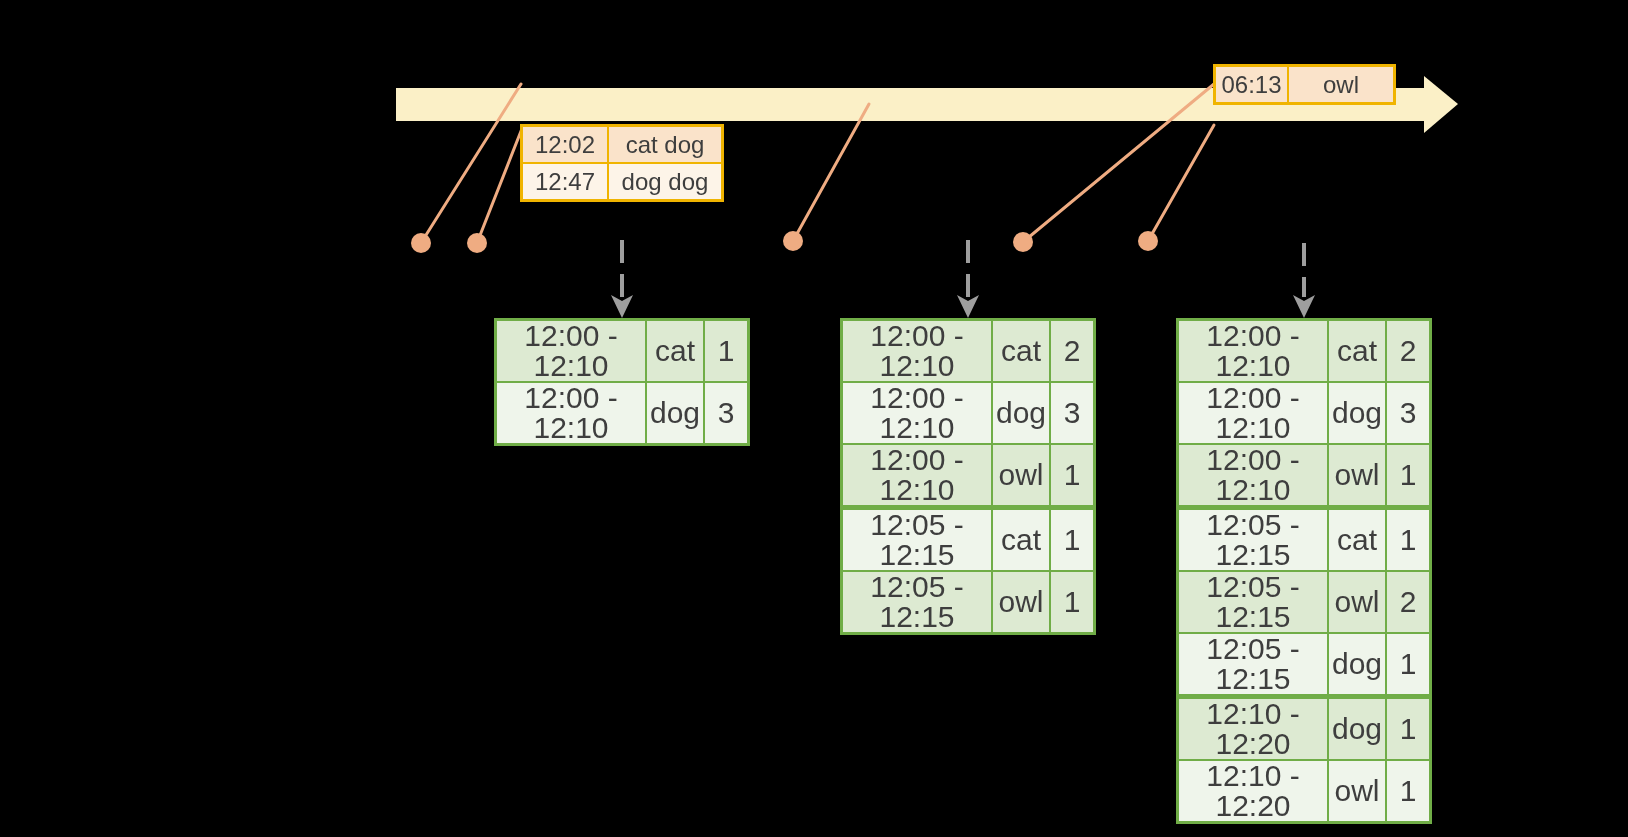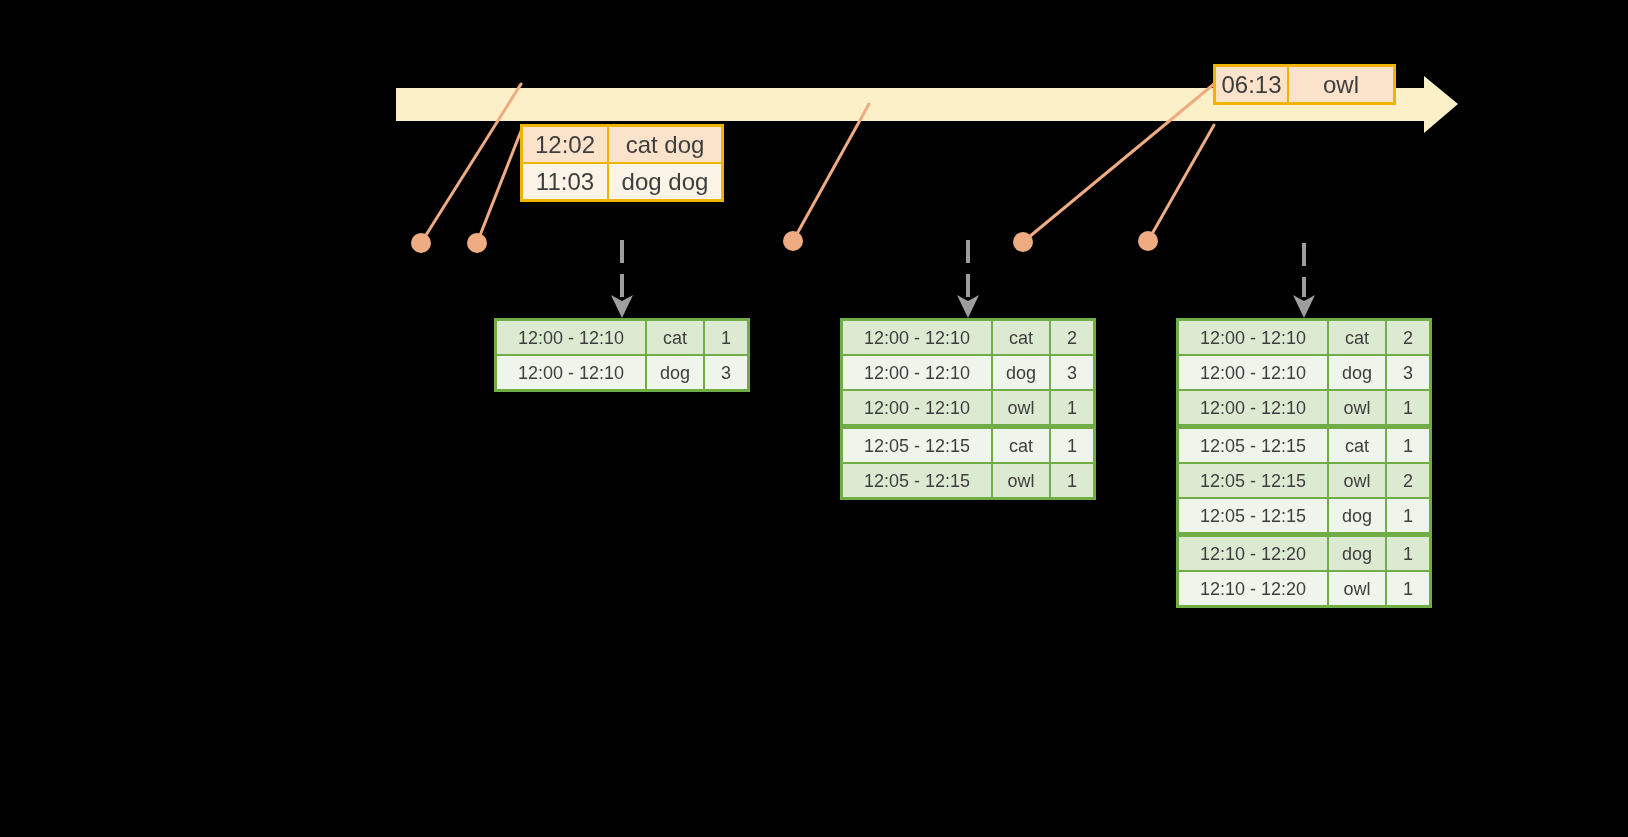--- a/index.html
+++ b/index.html
@@ -25,21 +25,21 @@
   .et1 .col-time{width:84px}.et1 .col-words{width:112px}
   .et2{left:868px;top:83px;}
   .et2 .col-time{width:81px}.et2 .col-words{width:114px}
   .et3{left:1213px;top:64px;}
   .et3 .col-time{width:71px}.et3 .col-words{width:104px}
 
   
   .gtable{border:3px solid var(--green-border,#70ad47);}
   .gtable td{
     border:2px solid var(--green-border,#70ad47);
-    height:33px;font-size:18px;color:var(--text,#3e3e3e);
+    height:33px;font-size:30px;color:var(--text,#3e3e3e);
   }
   .gtable tr:nth-child(odd) td{background:var(--green-row-odd,#ddead2);}
   .gtable tr:nth-child(even) td{background:var(--green-row-even,#eff5eb);}
   .gtable tr.group-start td{border-top-width:5px;}
   .col-window{width:148px}.col-word{width:56px}.col-count{width:42px}
   .gt1{left:494px;top:318px;}
   .gt2{left:840px;top:318px;}
   .gt3{left:1176px;top:318px;}
 </style>
 </head>
@@ -84,21 +84,21 @@
     </g>
   </svg>
 
   <table class="etable et1">
     <tbody>
       <tr>
         <td class="col-time">12:02</td>
         <td class="col-words">cat dog</td>
       </tr>
       <tr>
-        <td class="col-time">11:03</td>
+        <td class="col-time">12:47</td>
         <td class="col-words">dog dog</td>
       </tr>
     </tbody>
   </table>
 
 
   <table class="etable et3">
     <tbody>
       <tr>
         <td class="col-time">06:13</td>

